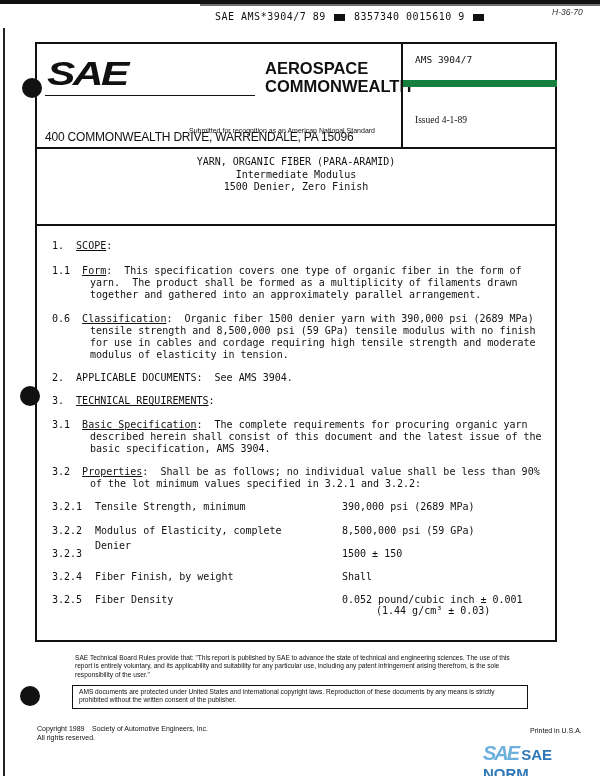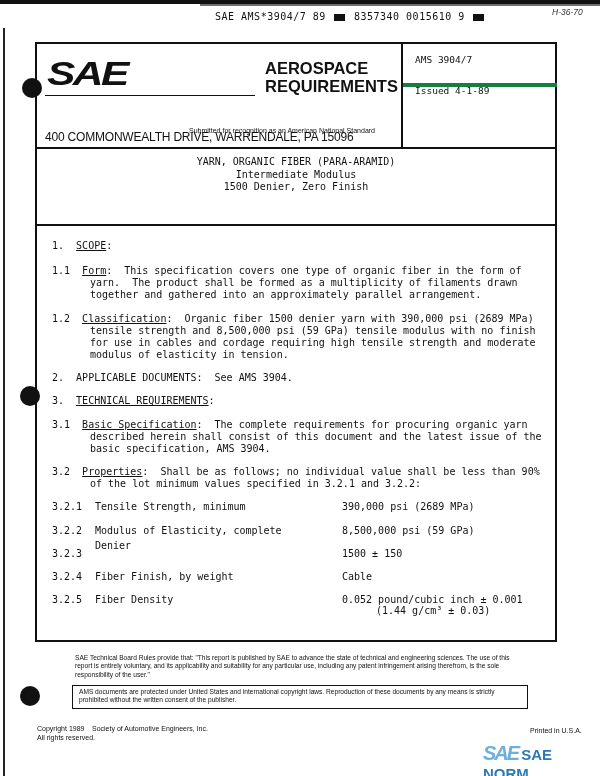--- a/index.html
+++ b/index.html
@@ -6,22 +6,22 @@
   body { width:600px; height:776px; background:#fff; position:relative; overflow:hidden; font-family:"DejaVu Sans Mono", monospace; color:#111; }
   .topbar { position:absolute; left:0; top:0; width:600px; height:4px; background:#111; }
   .topbar2 { position:absolute; left:200px; top:4px; width:400px; height:2px; background:#111; opacity:.6; }
   .leftedge { position:absolute; left:3px; top:28px; width:2px; height:748px; background:#222; }
   .header-code { position:absolute; left:215px; top:11px; font-size:10px; letter-spacing:0.5px; }
   .header-code .blk { display:inline-block; width:11px; height:7px; background:#111; vertical-align:middle; margin:0 2px; }
   .corner-note { position:absolute; left:552px; top:7px; font-size:8.5px; font-style:italic; font-family:"Liberation Sans", sans-serif; color:#333; }
   .punch { position:absolute; width:20px; height:20px; border-radius:50%; background:#111; }
   .frame { position:absolute; left:35px; top:42px; width:522px; height:600px; border:2px solid #111; box-sizing:border-box; }
   .hdr-left { position:absolute; left:0; top:0; width:366px; height:103px; border-right:2px solid #111; box-sizing:border-box; }
-  .hdr-right-top { position:absolute; left:366px; top:0; width:154px; height:43px; border-bottom:4px solid #15803d; box-sizing:border-box; }
-  .hdr-right-bot { position:absolute; left:366px; top:27px; width:184px; height:60px; }
+  .hdr-right-top { position:absolute; left:366px; top:0; width:154px; height:43px; border-bottom:7px solid #15803d; box-sizing:border-box; }
+  .hdr-right-bot { position:absolute; left:366px; top:57px; width:184px; height:60px;font-family:Liberation Serif, serif; }
   .hdr-sep { position:absolute; left:0; top:103px; width:518px; height:2px; background:#111; }
   .sae-logo { position:absolute; left:10px; top:12px; font-family:"Liberation Sans", sans-serif; font-weight:bold; font-style:italic; font-size:34px; letter-spacing:-2px; transform:scaleX(1.25); transform-origin:left; line-height:1; }
   .sae-tag { position:absolute; left:87px; top:12px; font-family:"Liberation Sans", sans-serif; font-weight:bold; font-style:italic; font-size:10.5px; line-height:11px; }
   .addr-line { position:absolute; left:8px; top:51px; width:210px; height:1px; background:#111; }
   .addr { position:absolute; left:8px; top:54px; font-family:"Liberation Sans", sans-serif; font-size:12px; letter-spacing:-0.2px;margin-top:32px; }
   .ams-title { position:absolute; left:228px; top:15px; font-family:"Liberation Sans", sans-serif; font-weight:bold; font-size:16.5px; line-height:18px; }
   .submitted { position:absolute; left:152px; top:83px; font-family:"Liberation Sans", sans-serif; font-size:7px; }
   .docnum, .issued { position:absolute; left:12px; font-size:9.5px; }
   .docnum { top:10px; } .issued { top:14px; }
   .title-block { position:absolute; left:0; top:112px; width:518px; text-align:center; font-size:10px; line-height:12.5px; }
@@ -58,21 +58,21 @@
 <div class="punch" style="left:20px;top:386px;"></div>
 <div class="punch" style="left:20px;top:686px;"></div>
 
 <div class="frame">
   <div class="hdr-left">
     <div class="sae-logo">SAE</div>
     <div class="addr-line"></div>
     <div class="addr">400 COMMONWEALTH DRIVE, WARRENDALE, PA 15096</div>
     <div class="ams-title">
       <div>AEROSPACE</div>
-      <div>REQUIREMENTS</div>
+      <div>COMMONWEALTH</div>
     </div>
     <div class="submitted">Submitted for recognition as an American National Standard</div>
   </div>
   <div class="hdr-right-top">
     <div class="docnum">AMS 3904/7</div>
   </div>
   <div class="hdr-right-bot">
     <div class="issued">Issued  4-1-89</div>
   </div>
   <div class="hdr-sep"></div>
@@ -84,21 +84,21 @@
   </div>
   <div class="title-sep"></div>
 
   <div class="body">
     <div class="para" style="top:196px;"><span>1.</span>  <span class="u">SCOPE</span><span>:</span></div>
 
     <div class="para" style="top:221px;"><span>1.1</span>  <span class="u">Form</span>:  <span>This specification covers one type of organic fiber in the form of</span></div>
     <div class="para" style="top:233px;left:53px;">yarn.  The product shall be formed as a multiplicity of filaments drawn</div>
     <div class="para" style="top:245px;left:53px;">together and gathered into an approximately parallel arrangement.</div>
 
-    <div class="para" style="top:269px;"><span>1.2</span>  <span class="u">Classification</span>:  <span>Organic fiber 1500 denier yarn with 390,000 psi (2689 MPa)</span></div>
+    <div class="para" style="top:269px;"><span>0.6</span>  <span class="u">Classification</span>:  <span>Organic fiber 1500 denier yarn with 390,000 psi (2689 MPa)</span></div>
     <div class="para" style="top:281px;left:53px;">tensile strength and 8,500,000 psi (59 GPa) tensile modulus with no finish</div>
     <div class="para" style="top:293px;left:53px;">for use in cables and cordage requiring high tensile strength and moderate</div>
     <div class="para" style="top:305px;left:53px;">modulus of elasticity in tension.</div>
 
     <div class="para" style="top:328px;"><span>2.</span>  <span>APPLICABLE DOCUMENTS:  See AMS 3904.</span></div>
 
     <div class="para" style="top:351px;"><span>3.</span>  <span class="u">TECHNICAL REQUIREMENTS</span><span>:</span></div>
 
     <div class="para" style="top:375px;"><span>3.1</span>  <span class="u">Basic Specification</span>:  <span>The complete requirements for procuring organic yarn</span></div>
     <div class="para" style="top:387px;left:53px;">described herein shall consist of this document and the latest issue of the</div>
@@ -118,21 +118,21 @@
       <span class="prop-val" style="top:481px;">8,500,000 psi (59 GPa)</span>
     </div>
     <div>
       <span class="prop-num" style="top:504px;">3.2.3</span>
       <span class="prop-label" style="top:496px;">Denier</span>
       <span class="prop-val" style="top:504px;">1500 ± 150</span>
     </div>
     <div>
       <span class="prop-num" style="top:527px;">3.2.4</span>
       <span class="prop-label" style="top:527px;">Fiber Finish, by weight</span>
-      <span class="prop-val" style="top:527px;">Cable</span>
+      <span class="prop-val" style="top:527px;">Shall</span>
     </div>
     <div>
       <span class="prop-num" style="top:550px;">3.2.5</span>
       <span class="prop-label" style="top:550px;">Fiber Density</span>
       <span class="prop-val" style="top:550px;">0.052 pound/cubic inch ± 0.001</span>
       <span class="prop-val" style="top:561px;left:339px;">(1.44 g/cm³ ± 0.03)</span>
     </div>
   </div>
 </div>
 

